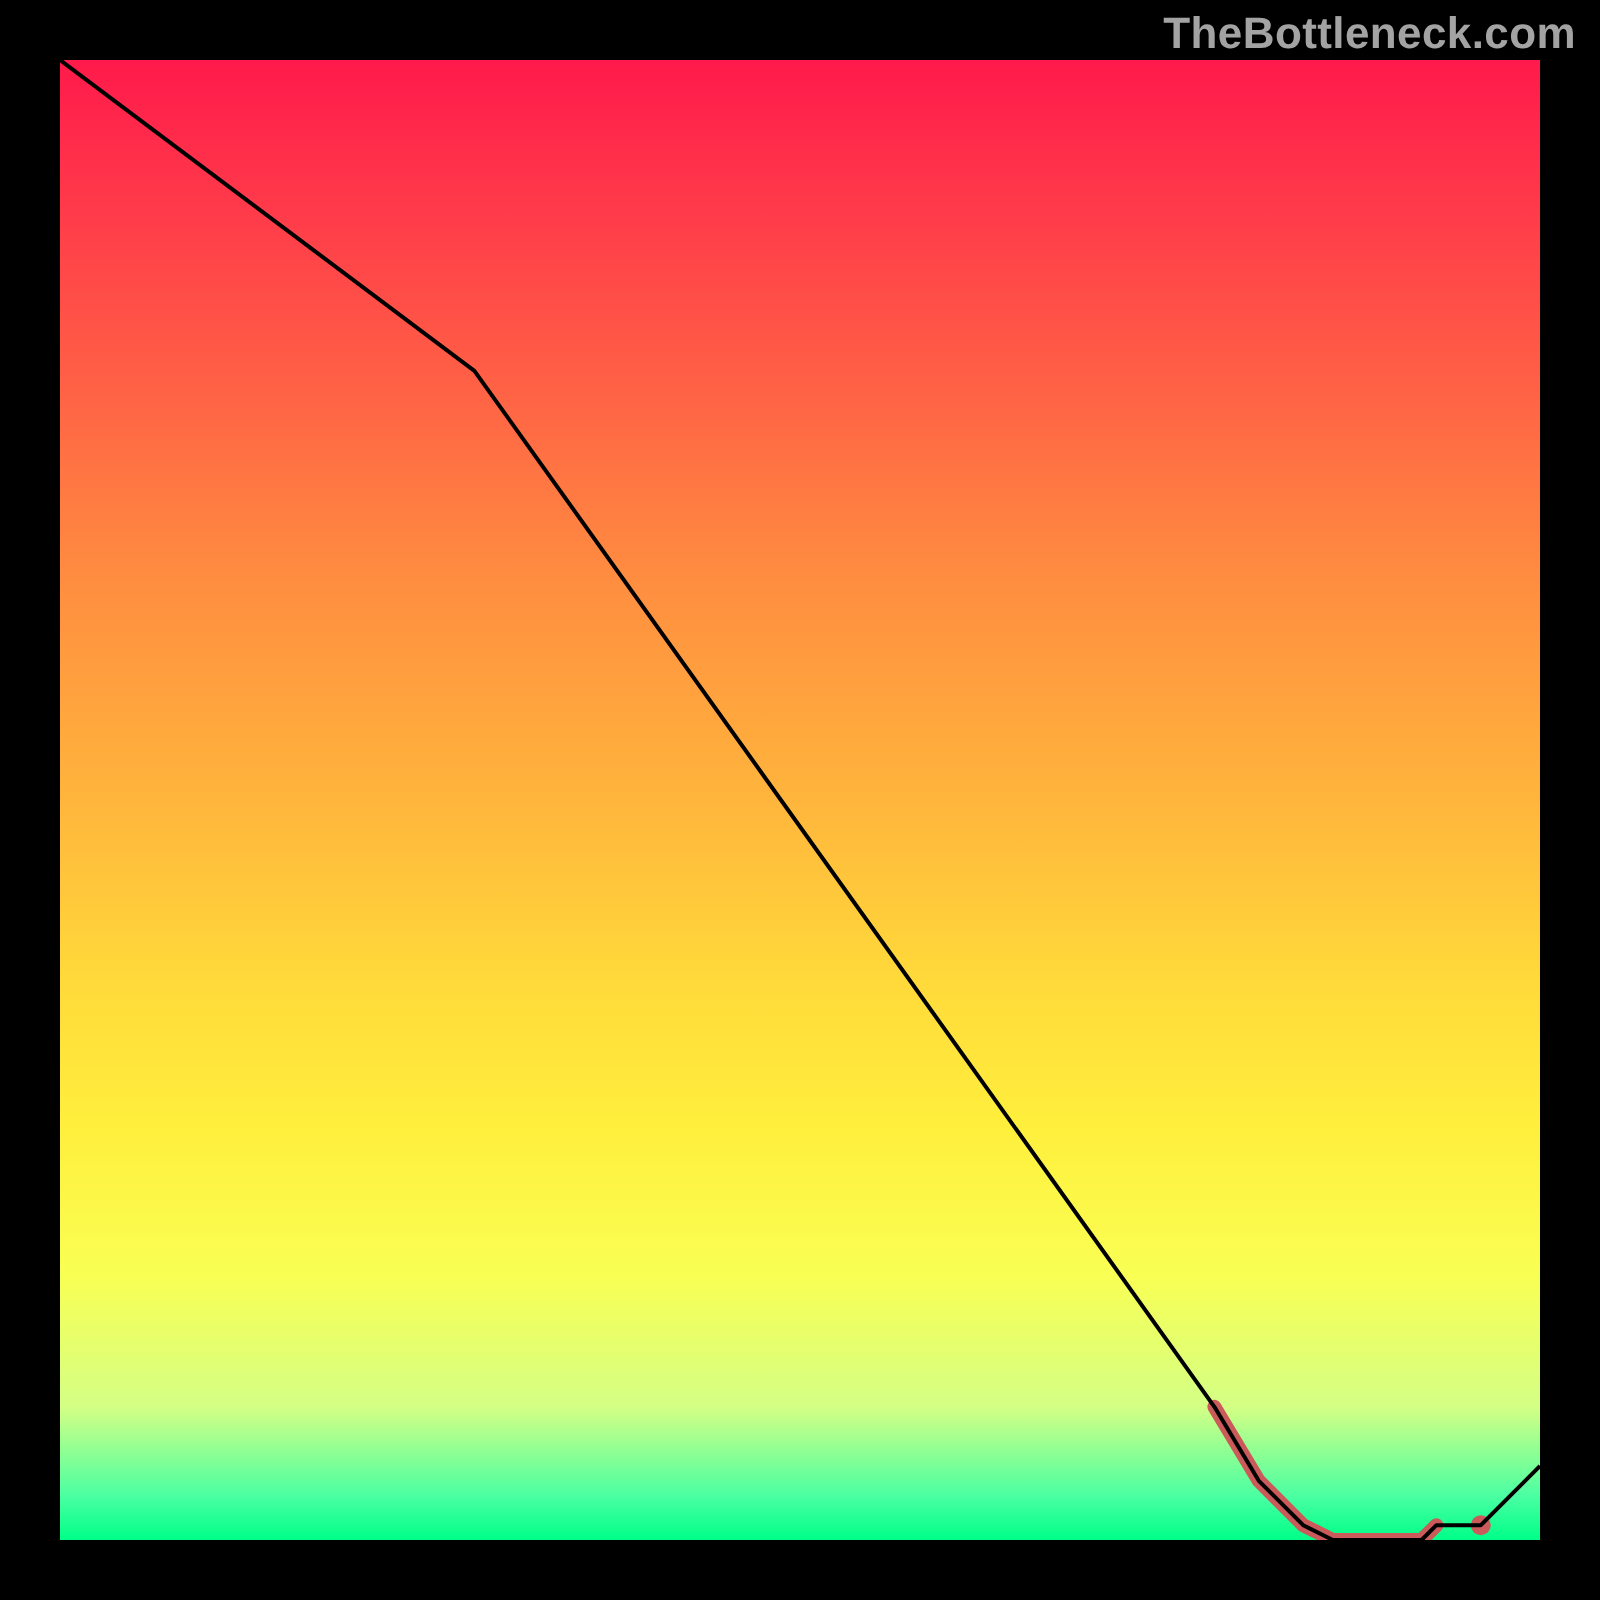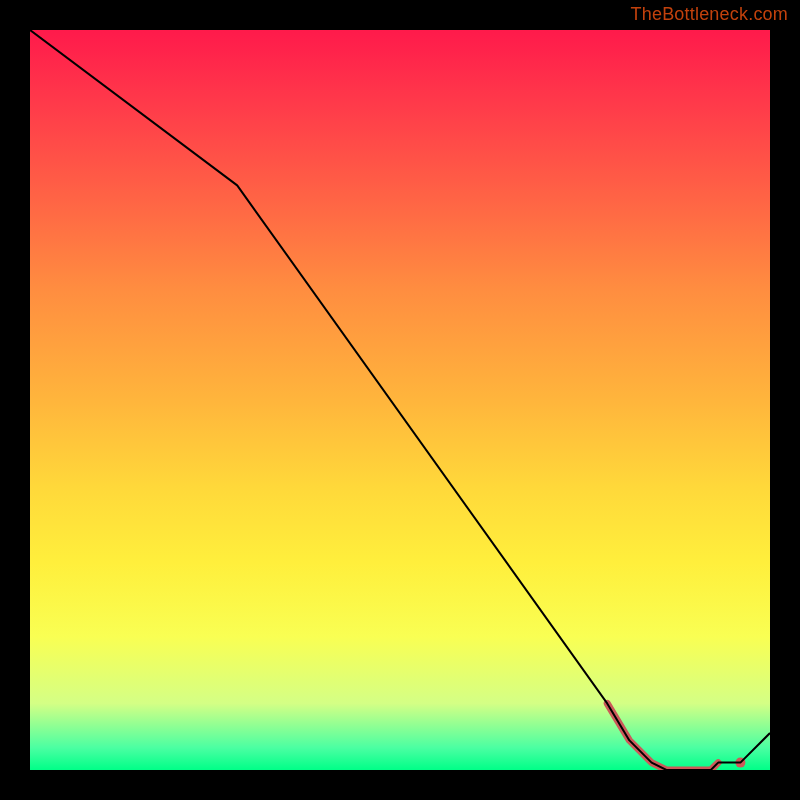--- a/index.html
+++ b/index.html
@@ -14,23 +14,23 @@
   .frame {
     position: relative;
     width: 800px;
     height: 800px;
     background: #000;
   }
   .watermark {
     position: absolute;
     top: 4px;
     right: 12px;
-    color: #c2410c;
-    font-size: 18px;
-    font-weight: 400;
+    color: #a3a3a3;
+    font-size: 22px;
+    font-weight: 700;
     letter-spacing: 0.2px;
     z-index: 3;
   }
   .plot {
     position: absolute;
     left: 30px;
     top: 30px;
     width: 740px;
     height: 740px;
     

